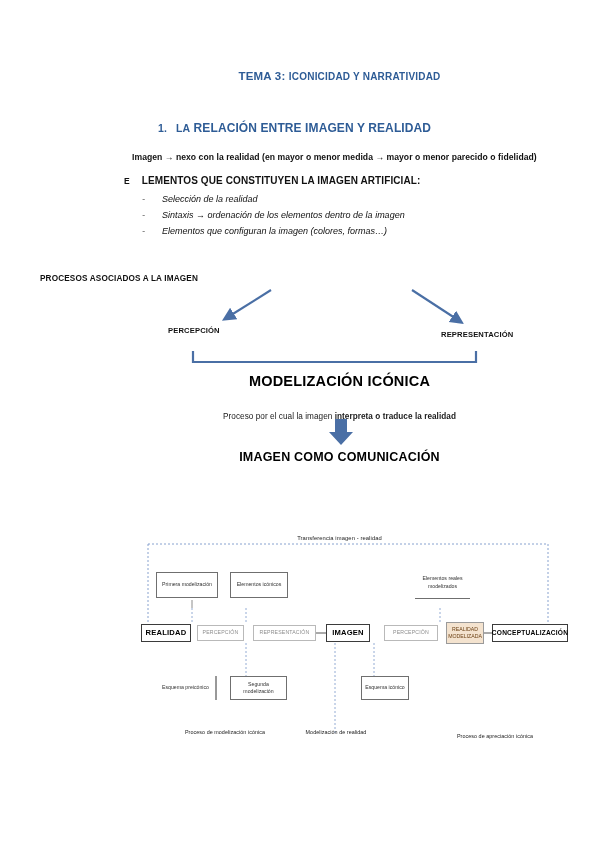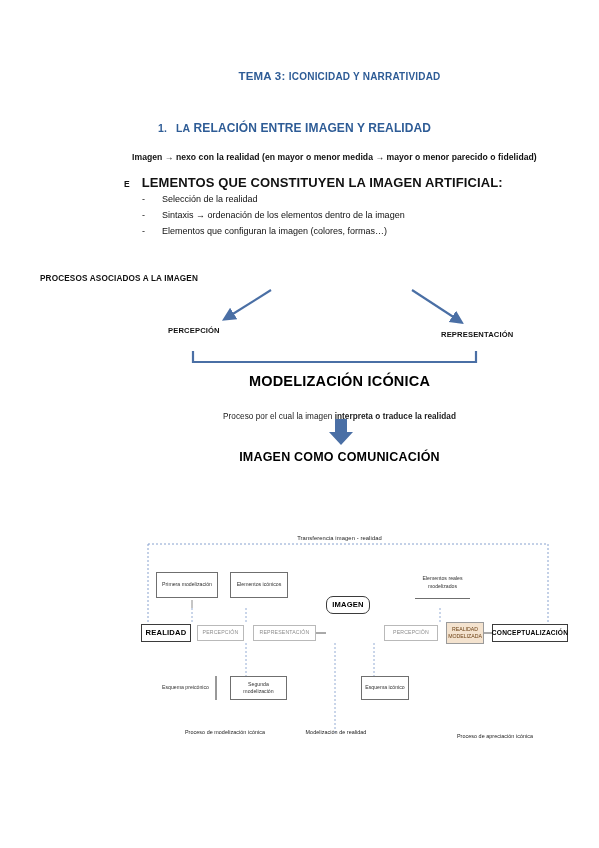--- a/index.html
+++ b/index.html
@@ -54,29 +54,30 @@
   }
 
   .elements-head {
     position: absolute;
     left: 84px; top: 175px;
     font-size: 8.5px;
     font-weight: bold;
     color: #111;
     letter-spacing: .1px;
   }
-  .elements-head .sc { font-size: 13px; padding-left: 12px; }
+  .elements-head .sc { font-size: 10px; padding-left: 12px; }
 
   ul.bullets {
     position: absolute;
     left: 96px; top: 191px;
     margin: 0; padding: 0;
     list-style: none;
     font-size: 9px;
     color: #111;
+    font-style: italic;
   }
   ul.bullets li {
     position: relative;
     padding-left: 26px;
     line-height: 16px;
     white-space: nowrap;
   }
   ul.bullets li::before {
     content: "-";
     position: absolute;
@@ -286,21 +287,21 @@
 
     <div class="d2-box strong" style="left:101px; top:624px; width:50px; height:18px;">
       <span>REALIDAD</span>
     </div>
     <div class="d2-box ghost" style="left:157px; top:625px; width:47px; height:16px;">
       <span>PERCEPCIÓN</span>
     </div>
     <div class="d2-box ghost" style="left:213px; top:625px; width:63px; height:16px;">
       <span>REPRESENTACIÓN</span>
     </div>
-    <div class="d2-box strong" style="left:286px; top:596px; width:44px; height:18px;border-radius:7px;">
+    <div class="d2-box strong" style="left:286px; top:624px; width:44px; height:18px;">
       <span>IMAGEN</span>
     </div>
     <div class="d2-box ghost" style="left:344px; top:625px; width:54px; height:16px;">
       <span>PERCEPCIÓN</span>
     </div>
     <div class="d2-box tan" style="left:406px; top:622px; width:38px; height:22px;">
       <span>REALIDAD MODELIZADA</span>
     </div>
     <div class="d2-box strong" style="left:452px; top:624px; width:76px; height:18px; font-size:6.6px;">
       <span>CONCEPTUALIZACIÓN</span>

